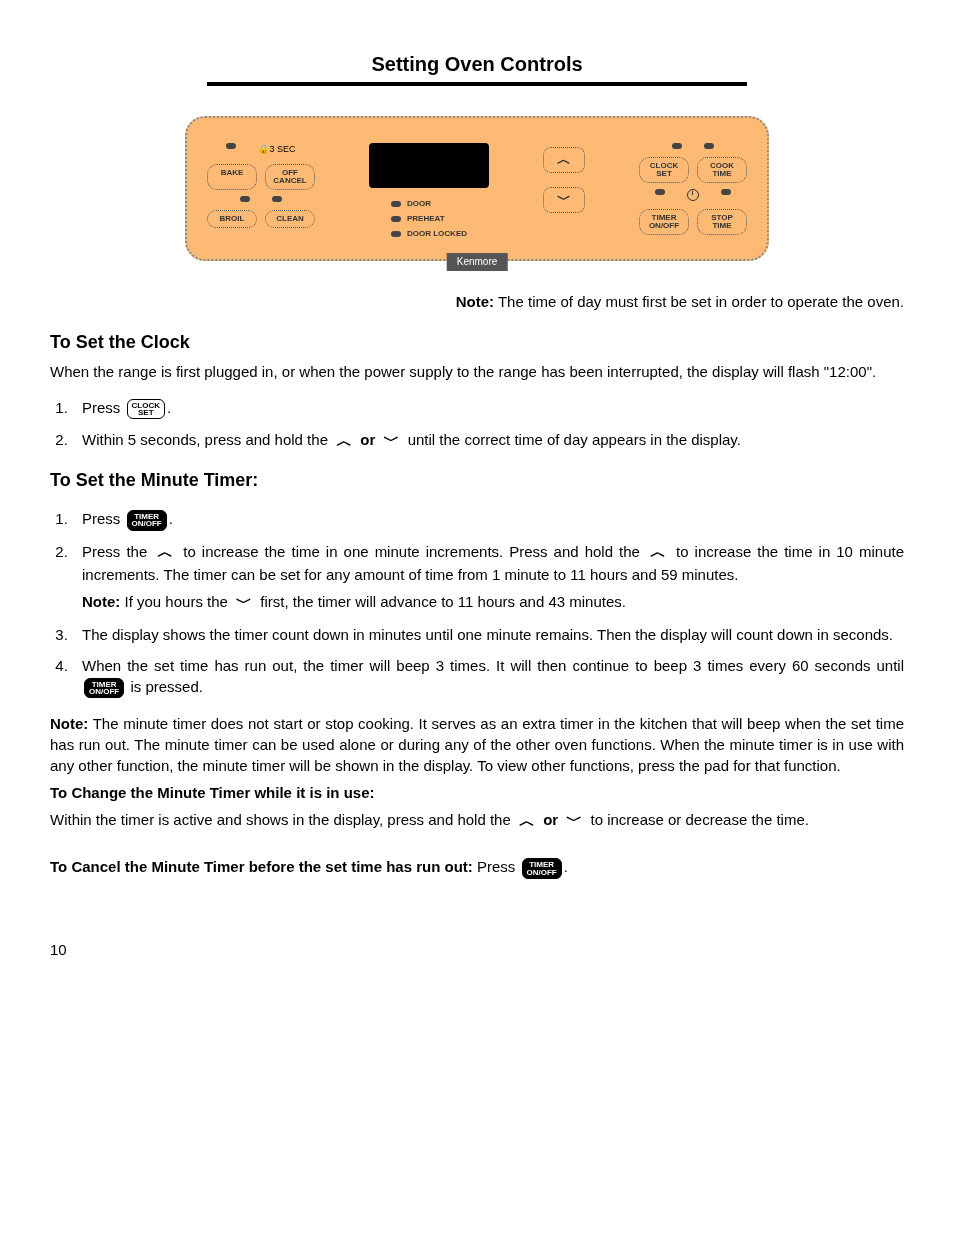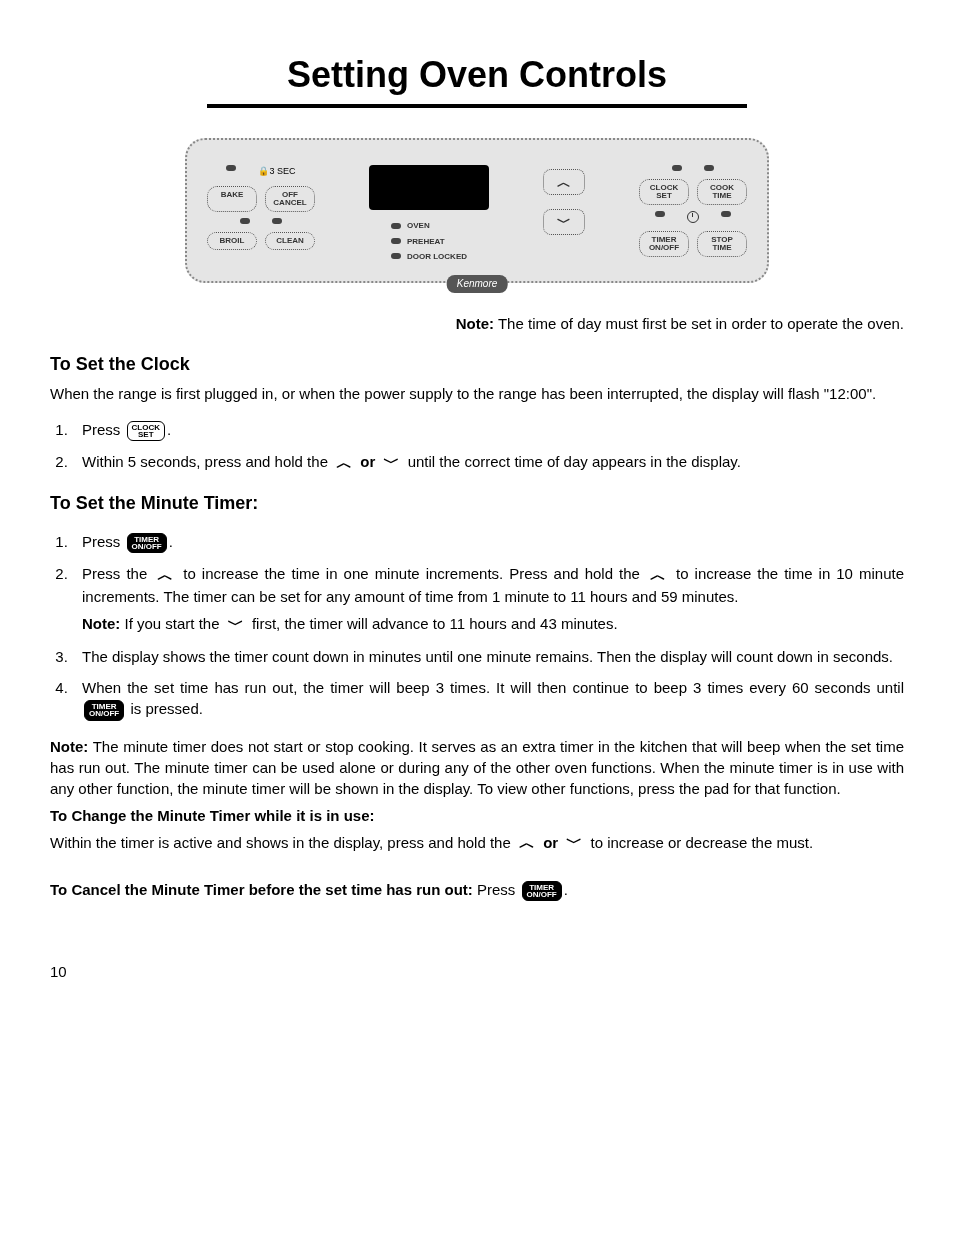--- a/index.html
+++ b/index.html
@@ -7,38 +7,38 @@
     width: 954px;
     margin: 0 auto;
     padding: 40px 50px;
     box-sizing: border-box;
     color: #000;
     font-size: 15px;
     line-height: 1.4;
   }
   h1.title {
     text-align: center;
-    font-size: 36px;
+    font-size: 20px;
     margin: 10px 0 4px;
     font-weight: bold;
   }
   .rule {
     height: 4px;
     background: #000;
     width: 540px;
     margin: 0 auto 30px;
   }
   .panel-wrap {
     width: 540px;
     margin: 0 auto 20px;
     border: 2px dotted #888;
     border-radius: 20px;
     padding: 25px 20px 15px;
     position: relative;
-    background: #e5e5e5;
+    background: #fdba74;
   }
   .panel-inner {
     display: flex;
     justify-content: space-between;
     align-items: flex-start;
   }
   .col { display:flex; flex-direction:column; align-items:center; gap:6px; }
   .col-pair { display:flex; gap:8px; }
   .pad {
     border: 1px dotted #555;
@@ -57,22 +57,22 @@
     width: 120px; height: 45px; background:#000; border-radius:4px;
   }
   .indic { font-size:8px; font-weight:bold; color:#333; display:flex; align-items:center; gap:6px; margin:4px 0;}
   .indic .led { width:10px;height:6px;background:#444;border-radius:3px; }
   .arrow-pad {
     border:1px dotted #555; border-radius:8px; width:40px; height:24px;
     display:flex;align-items:center;justify-content:center;font-size:14px;font-weight:bold;color:#333;
   }
   .brand {
     position:absolute; bottom:-12px; left:50%; transform:translateX(-50%);
-    background:#555; color:#fff; font-size:10px; font-style:italic;
-    padding:2px 10px; border-radius:8px;
+    background:#555; color:#fff; font-size:10px; 
+    padding:2px 10px; border-radius:0;
   }
   .note-line {
     text-align:right; font-size:15px; margin: 30px 0 18px;
   }
   h2 { font-size:18px; margin: 16px 0 6px; }
   p, li { text-align: justify; margin: 6px 0; }
   ol { padding-left: 22px; }
   ol li { margin: 10px 0; padding-left:10px; }
   .btn-icon {
     display:inline-block; border:1.5px solid #000; border-radius:6px;
@@ -114,21 +114,21 @@
         <span class="pad">BROIL</span>
         <span class="pad">CLEAN</span>
       </div>
     </div>
 
     <div class="col">
       <div class="display"></div>
       <div>
         <div class="indic">
             <span class="led"></span>
-            <span>OVEN</span>
+            <span>DOOR</span>
           </div>
         <div class="indic">
             <span class="led"></span>
             <span>PREHEAT</span>
           </div>
         <div class="indic">
             <span class="led"></span>
             <span>DOOR LOCKED</span>
           </div>
       </div>
@@ -193,21 +193,21 @@
     <span>Press</span>
     <span class="btn-icon btn-dark" style="white-space:pre">TIMER
 ON/OFF</span><span>.</span>
   </li>
   <li>
     <span>Press the</span>
     <span class="chev">︿</span>
     <span>to increase the time in one minute increments. Press and hold the</span>
     <span class="chev">︿</span>
     <span>to increase the time in 10 minute increments. The timer can be set for any amount of time from 1 minute to 11 hours and 59 minutes.</span>
-    <p><b>Note:</b> <span>If you start the</span>
+    <p><b>Note:</b> <span>If you hours the</span>
       <span class="chev">﹀</span>
       <span>first, the timer will advance to 11 hours and 43 minutes.</span></p>
   </li>
   <li>The display shows the timer count down in minutes until one minute remains. Then the display will count down in seconds.</li>
   <li>
     <span>When the set time has run out, the timer will beep 3 times. It will then continue to beep 3 times every 60 seconds until</span>
     <span class="btn-icon btn-dark" style="white-space:pre">TIMER
 ON/OFF</span>
     <span>is pressed.</span>
   </li>
@@ -216,21 +216,21 @@
 <p>
   <b>Note:</b> <span>The minute timer does not start or stop cooking. It serves as an extra timer in the kitchen that will beep when the set time has run out. The minute timer can be used alone or during any of the other oven functions. When the minute timer is in use with any other function, the minute timer will be shown in the display. To view other functions, press the pad for that function.</span>
 </p>
 
 <p><b>To Change the Minute Timer while it is in use:</b></p>
 <p>
   <span>Within the timer is active and shows in the display, press and hold the</span>
   <span class="chev">︿</span>
   <b>or</b>
   <span class="chev">﹀</span>
-  <span>to increase or decrease the must.</span>
+  <span>to increase or decrease the time.</span>
 </p>
 
 <p style="margin-top:24px;">
   <b>To Cancel the Minute Timer before the set time has run out:</b>
   <span>Press</span>
   <span class="btn-icon btn-dark" style="white-space:pre">TIMER
 ON/OFF</span><span>.</span>
 </p>
 
 <div class="pagenum">10</div>

